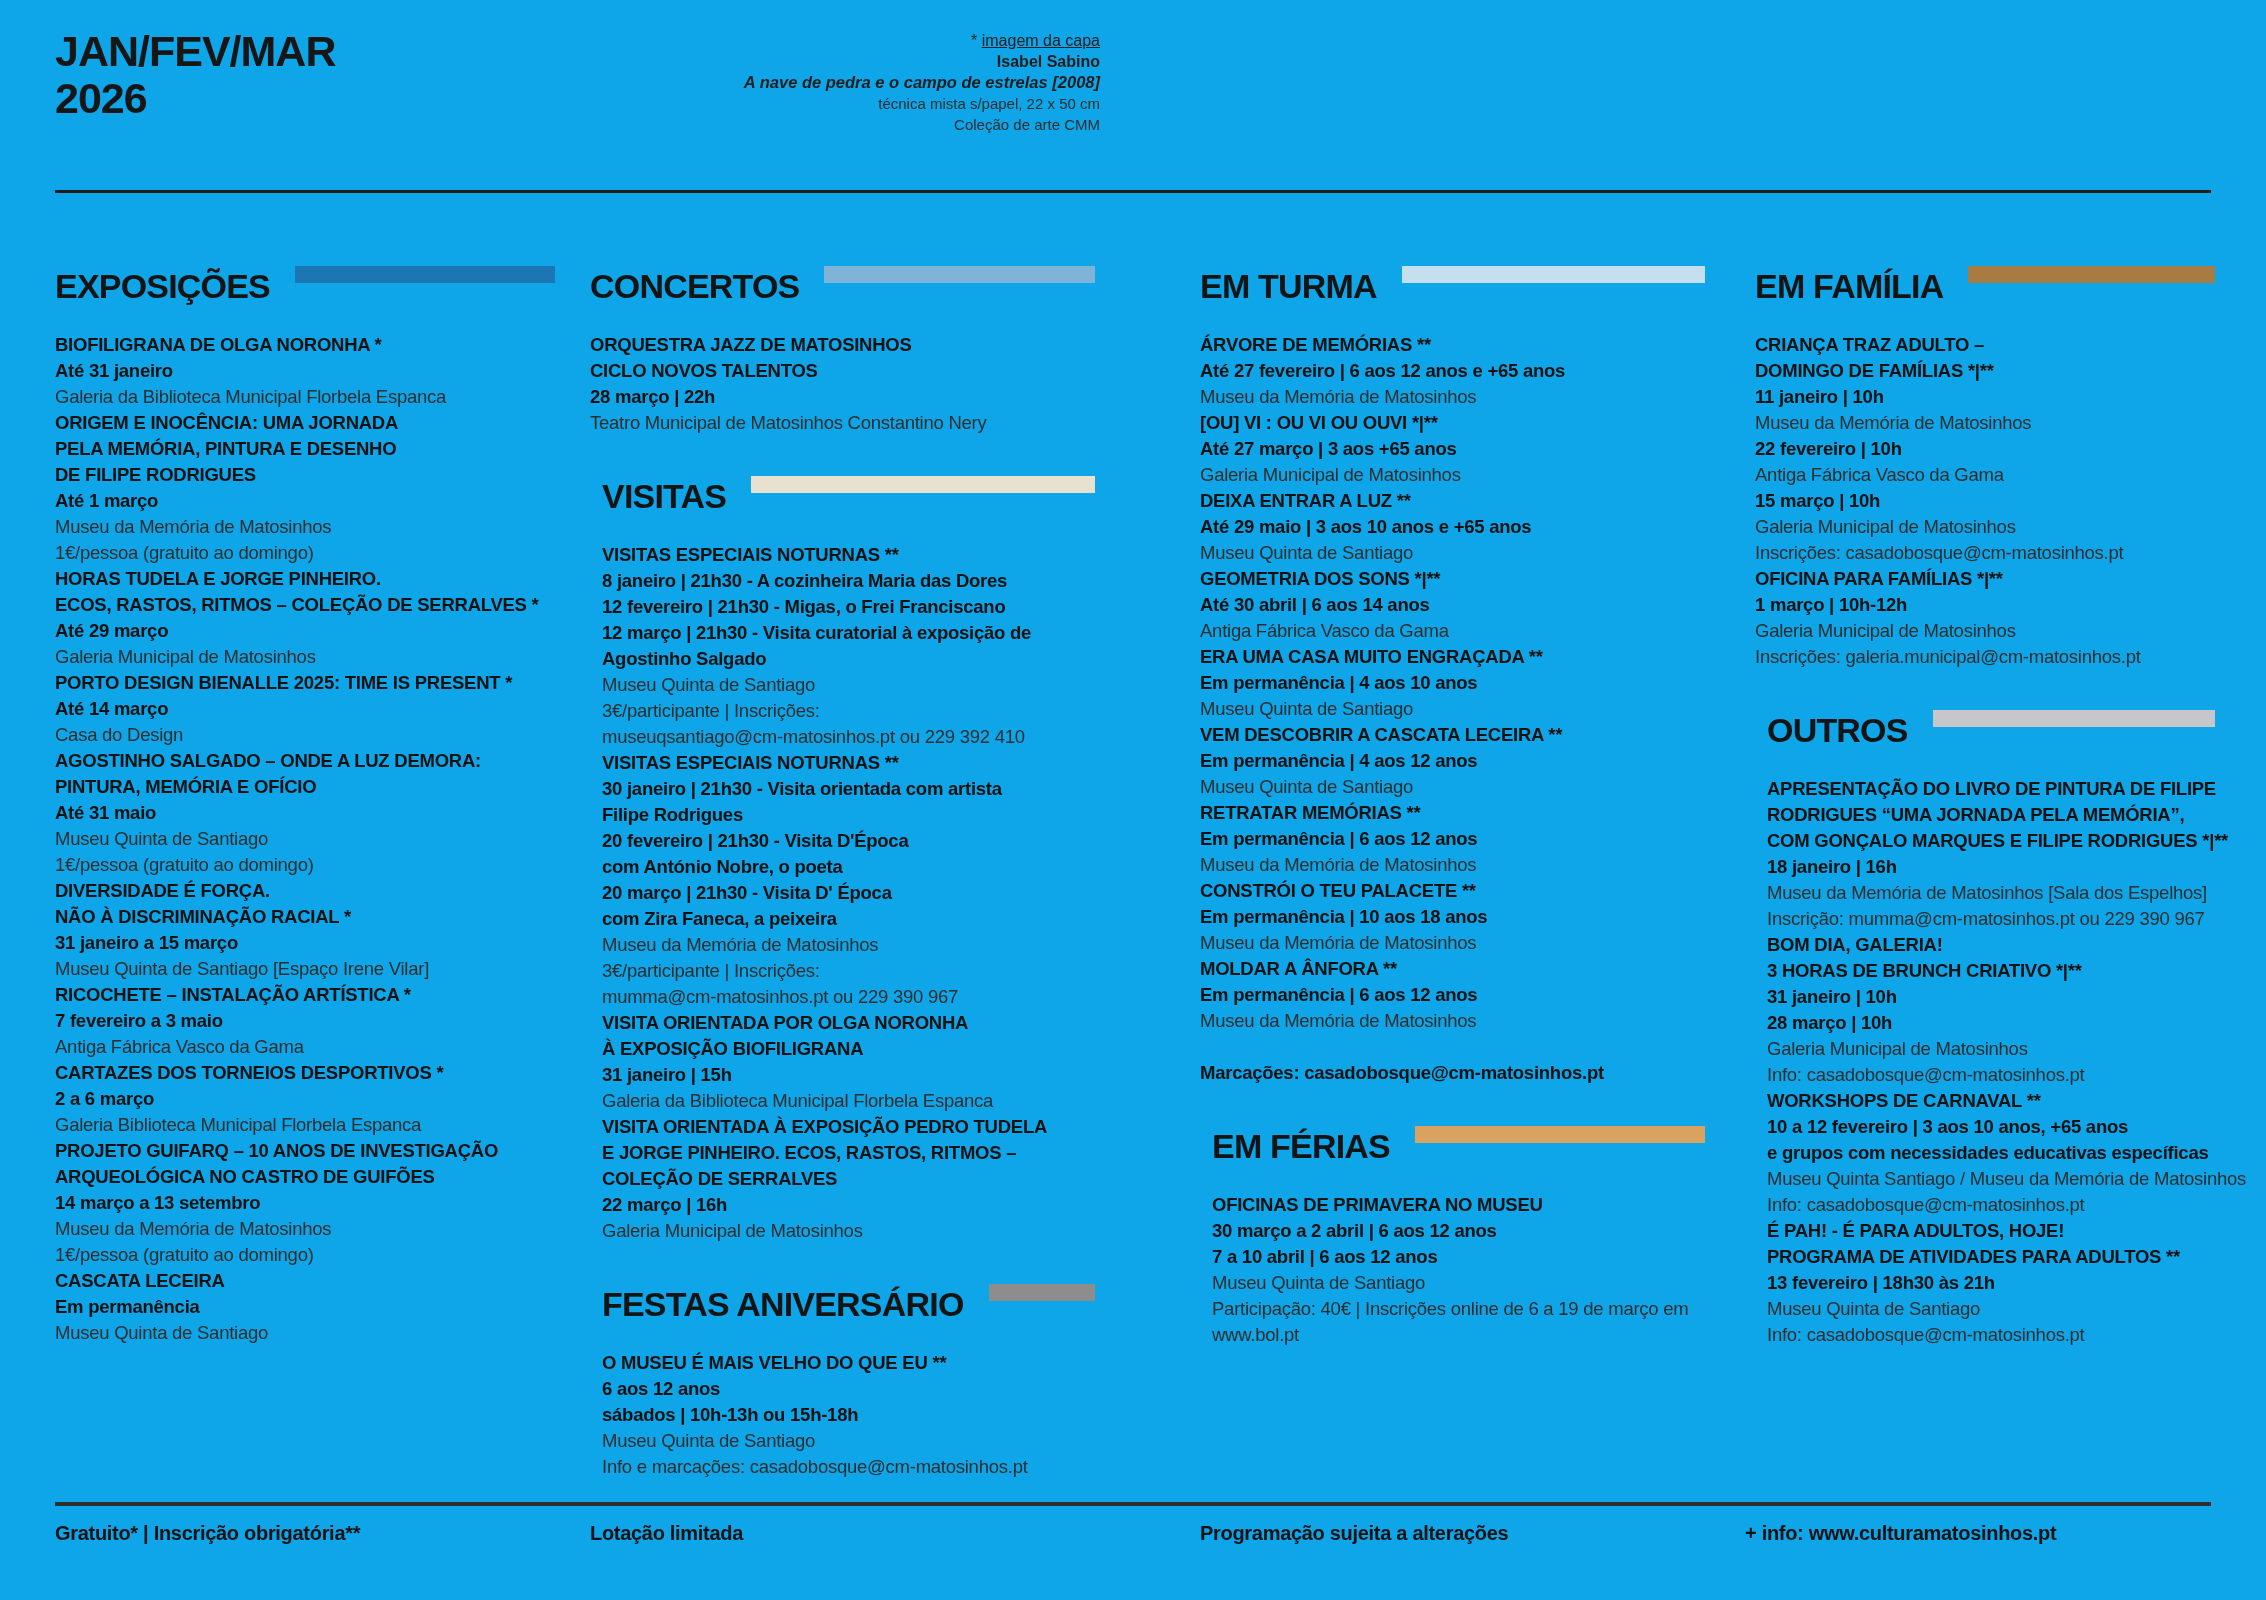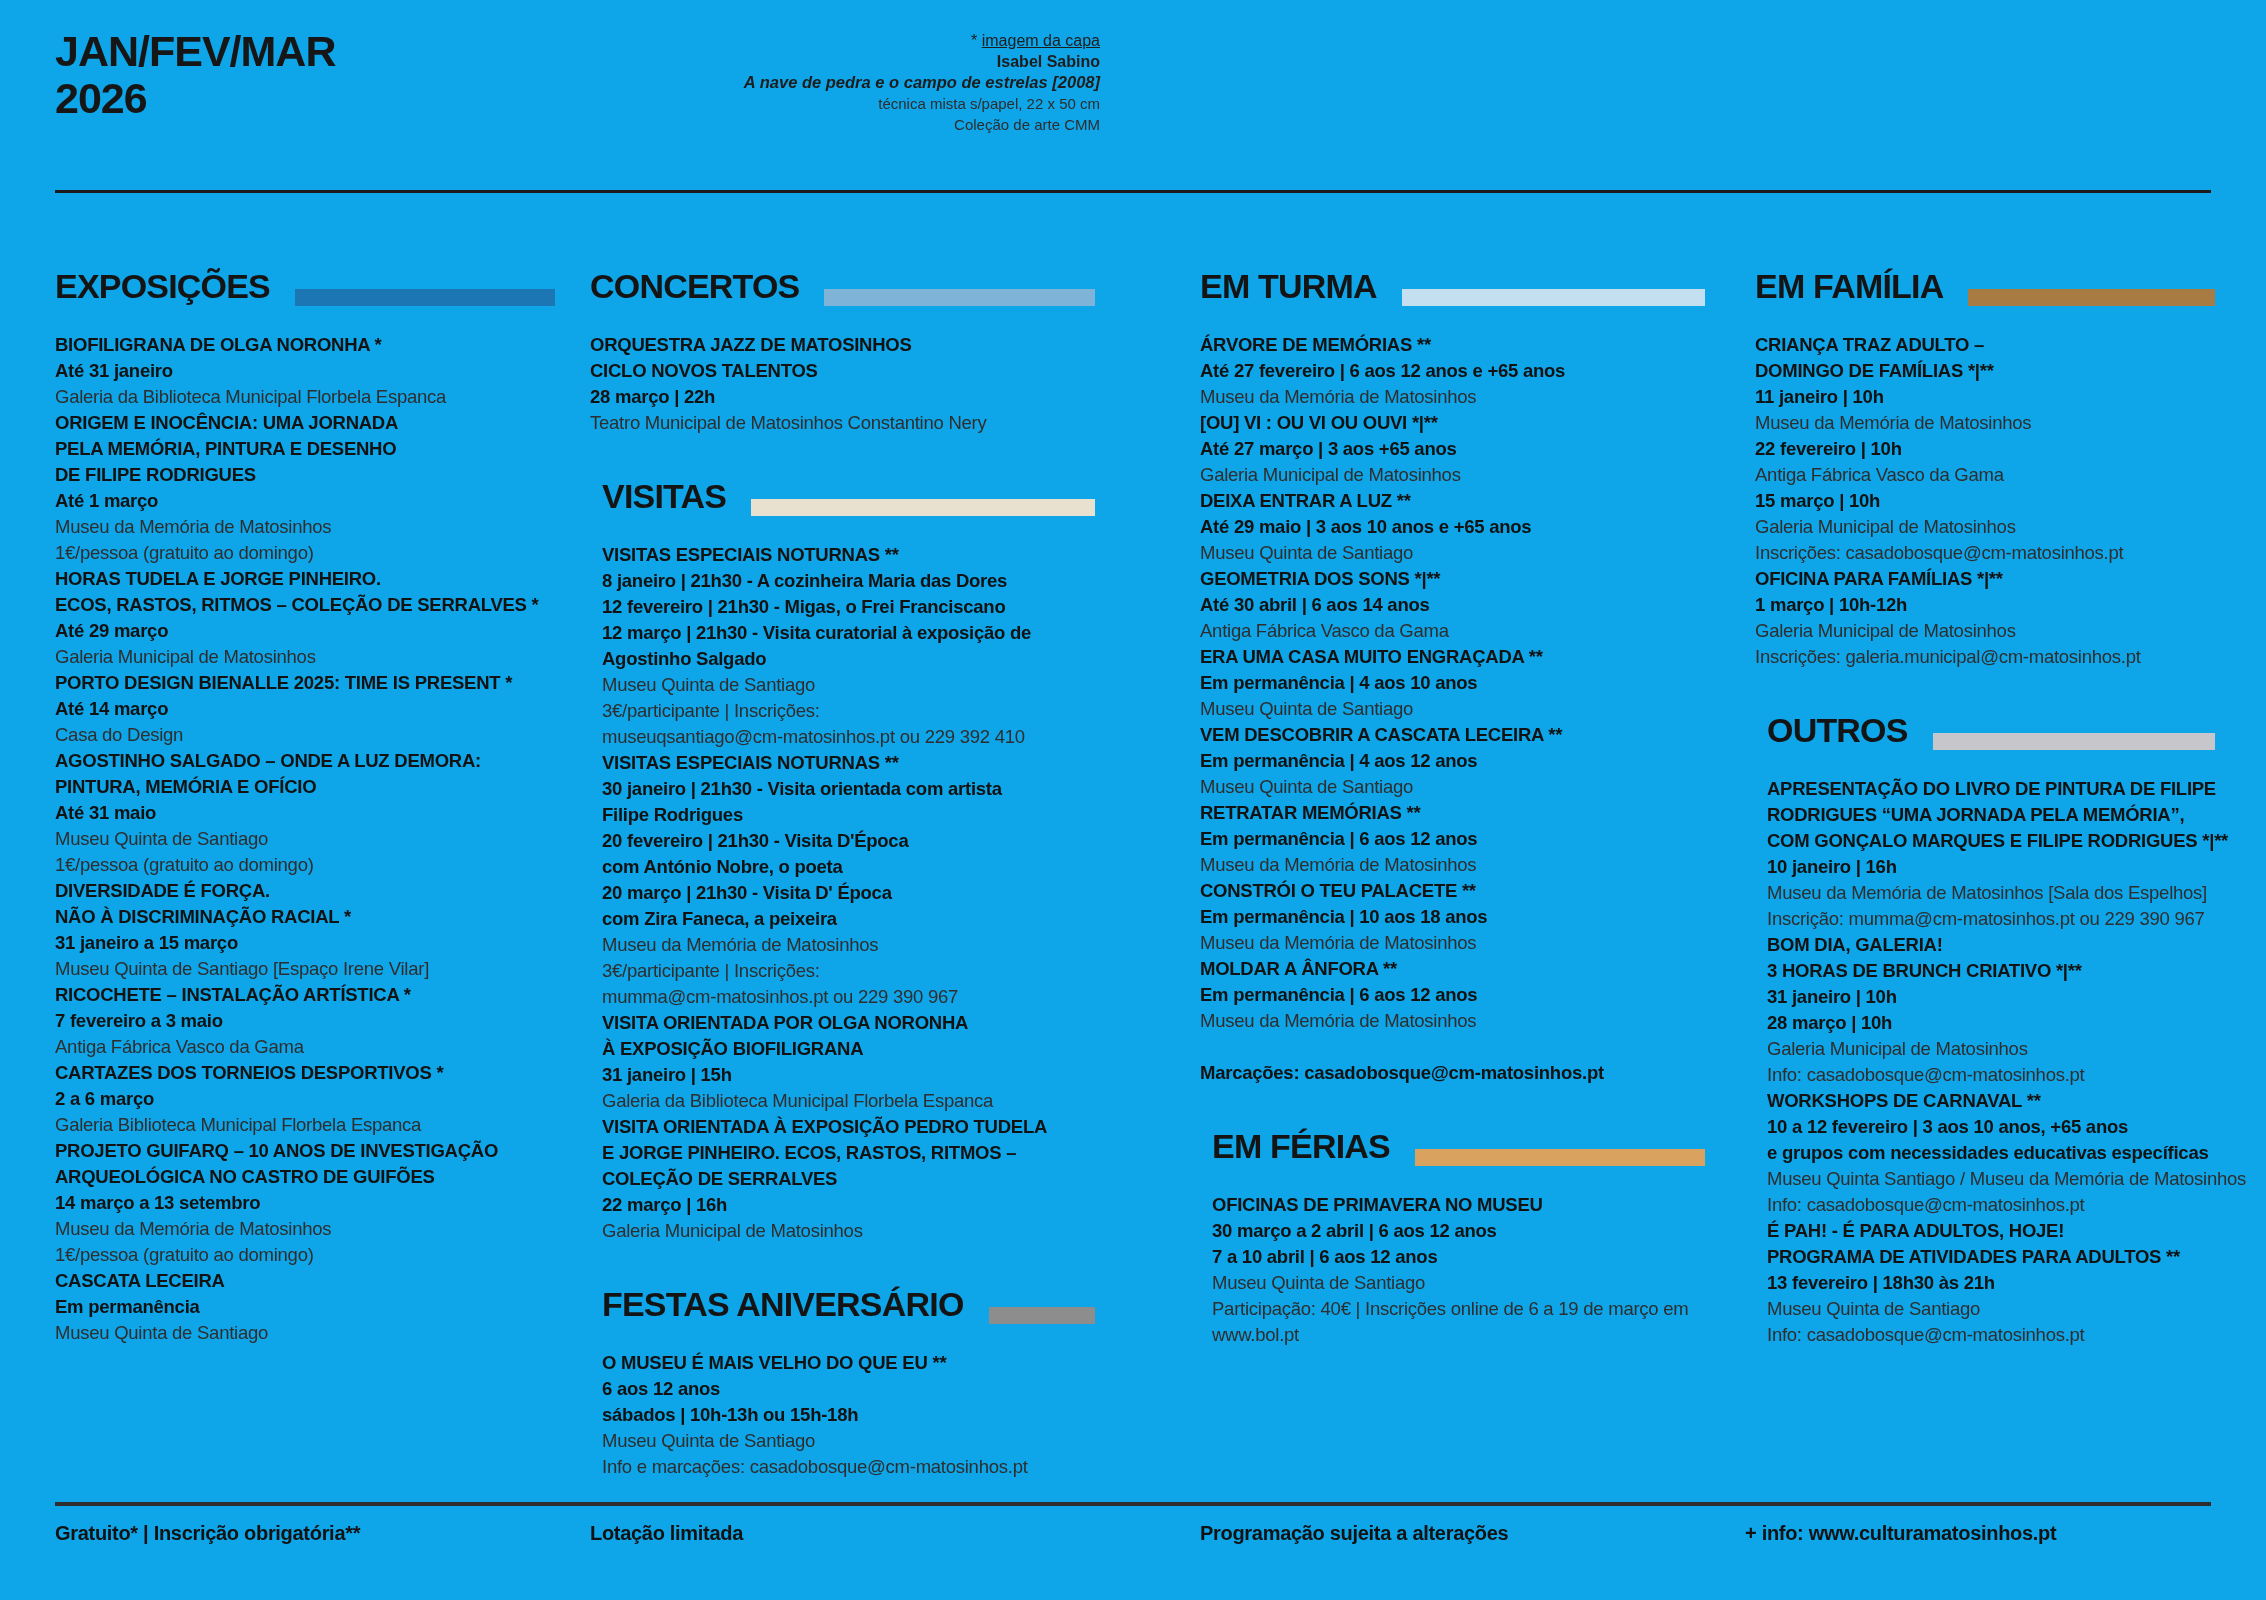--- a/index.html
+++ b/index.html
@@ -20,21 +20,21 @@
   .credit .artwork{font-weight:bold;font-style:italic;font-size:16.5px;}
   .credit .small{font-size:15px;color:#2d2d2d;}
   .rule-top{position:absolute;left:55px;right:55px;top:190px;height:3px;background:#1c1c1c;}
   .column{position:absolute;top:266px;}
   #col1{left:55px;width:500px;}
   #col2{left:590px;width:505px;}
   #col3{left:1200px;width:505px;}
   #col4{left:1755px;width:460px;}
   .section + .section{margin-top:40px;margin-left:12px;}
   .section-header{
-    display:flex;align-items:flex-end;white-space:nowrap;
+    display:flex;align-items:flex-start;white-space:nowrap;
     font-size:34px;font-weight:bold;line-height:40px;letter-spacing:-0.8px;color:#141414;
     margin:0 0 26px 0;
   }
   .section-header .bar{flex:1;height:17px;margin-left:25px;min-width:40px;}
   .line{font-size:18.5px;line-height:26px;white-space:nowrap;letter-spacing:-0.25px;}
   .line.title,.line.bold{font-weight:bold;color:#121212;}
   .line.normal{font-weight:normal;color:#2e2e2e;}
   .event.gap{margin-top:26px;}
   .rule-bottom{position:absolute;left:55px;right:55px;top:1502px;height:4px;background:#2e2e2e;}
   .footer-item{
@@ -294,21 +294,21 @@
       </div>
       <div class="section">
         <div class="section-header">
           <span>OUTROS</span>
           <span class="bar" style="background: rgb(198, 198, 203);"></span>
         </div>
         <div class="event">
           <div class="line title">APRESENTAÇÃO DO LIVRO DE PINTURA DE FILIPE</div>
           <div class="line title">RODRIGUES “UMA JORNADA PELA MEMÓRIA”,</div>
           <div class="line title">COM GONÇALO MARQUES E FILIPE RODRIGUES *|**</div>
-          <div class="line bold">10 janeiro | 16h</div>
+          <div class="line bold">18 janeiro | 16h</div>
           <div class="line normal">Museu da Memória de Matosinhos [Sala dos Espelhos]</div>
           <div class="line normal">Inscrição: mumma@cm-matosinhos.pt ou 229 390 967</div>
         </div>
         <div class="event">
           <div class="line title">BOM DIA, GALERIA!</div>
           <div class="line title">3 HORAS DE BRUNCH CRIATIVO *|**</div>
           <div class="line bold">31 janeiro | 10h</div>
           <div class="line bold">28 março | 10h</div>
           <div class="line normal">Galeria Municipal de Matosinhos</div>
           <div class="line normal">Info: casadobosque@cm-matosinhos.pt</div>

